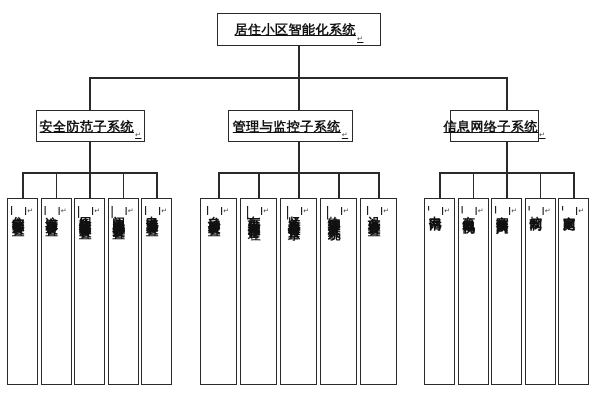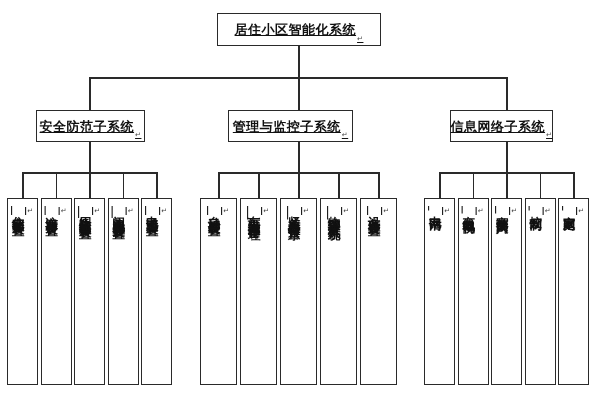--- a/index.html
+++ b/index.html
@@ -129,21 +129,21 @@
   <div class="node level2" style="left:36px; top:110px; width:109px; height:32px;">
     <span class="label">安全防范子系统</span>
       <span class="mark">↵</span>
   </div>
 
   <div class="node level2" style="left:228px; top:110px; width:125px; height:32px;">
     <span class="label">管理与监控子系统</span>
       <span class="mark">↵</span>
   </div>
 
-  <div class="node level2" style="left:450px; top:110px; width:103px; height:32px;">
+  <div class="node level2" style="left:450px; top:110px; width:89px; height:32px;">
     <span class="label">信息网络子系统</span>
       <span class="mark">↵</span>
   </div>
 
   <div class="node leaf" style="left:7px; top:198px; width:31px; height:187px;">
     <span class="label">住宅报警装置</span>
       <span class="mark">↵</span>
   </div>
   <div class="node leaf" style="left:40.5px; top:198px; width:31px; height:187px;">
     <span class="label">访客对讲装置</span>

